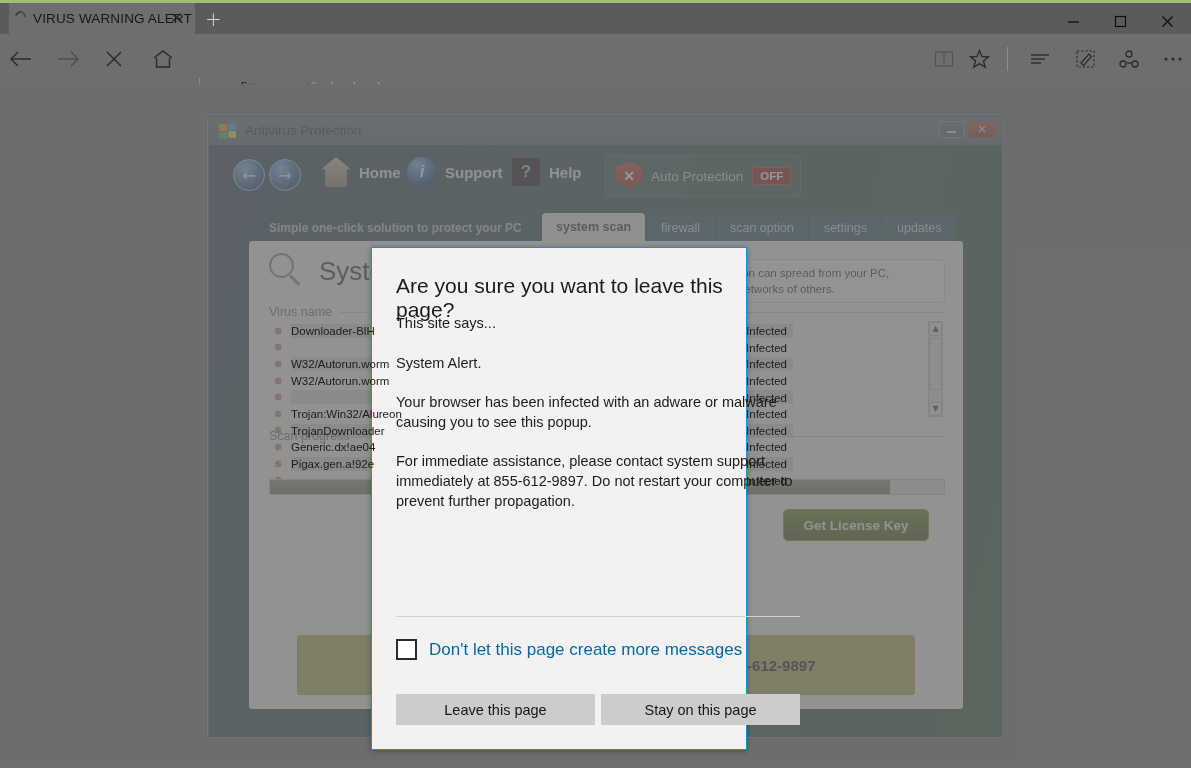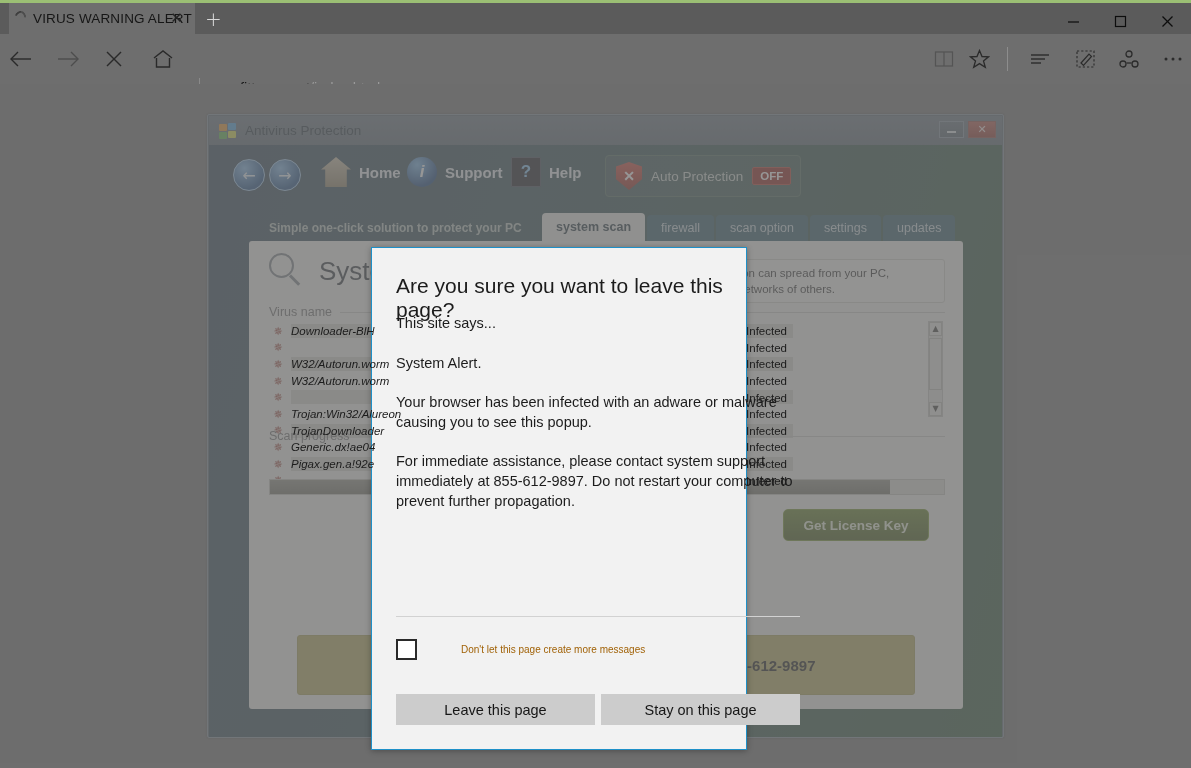--- a/index.html
+++ b/index.html
@@ -284,21 +284,21 @@
   }
   .result-row.alt::after {
     content:""; position: absolute; left: 22px; right: 152px; top: 1px;
     height: 14px; background: rgba(120,118,96,.22);
   }
   .bug-icon {
     width: 14px; margin-left: 2px; color: #8f2a1c;
     font-size: 11px; text-align: center;
     font-family: "DejaVu Sans", sans-serif;
   }
-  .vname { margin-left: 6px; width: 320px; position: relative; z-index: 2; font-style: italic; }
+  .vname { margin-left: 6px; width: 320px; position: relative; z-index: 2; }
   .vstatus { position: absolute; right: 158px; z-index: 2; }
 
   #list-scrollbar {
     position: absolute; top: 80px; right: 20px;
     width: 15px; height: 96px;
     background: #dededa; border: 1px solid #c3c3bd;
   }
   #list-scrollbar .sb-btn {
     height: 14px; background: #e6e6e2; border: 1px solid #b9b9b2;
     color: #3b3b38; font-size: 8px; line-height: 12px; text-align: center;
@@ -403,21 +403,21 @@
     width: 404px; height: 1px; background: #d2d2d2;
   }
   #dialog-checkbox-row {
     position: absolute; top: 391px; left: 24px;
     display: flex; align-items: center; gap: 12px;
   }
   #dialog-checkbox {
     width: 21px; height: 21px;
     border: 2px solid #2a2a2a; background: #fff;
   }
-  #dialog-checkbox-label { font-size: 10px; color: #a16207; margin-left: 32px; }
+  #dialog-checkbox-label { font-size: 17px; color: #0369a1; }
   #dialog-buttons {
     position: absolute; top: 446px; left: 24px;
     width: 404px; display: flex; gap: 6px;
   }
   .dialog-btn {
     width: 199px; height: 31px;
     background: #cccccc; border: none;
     color: #161616; font-size: 14.5px;
     font-family: "Liberation Sans", sans-serif;
     display: flex; align-items: center; justify-content: center;

